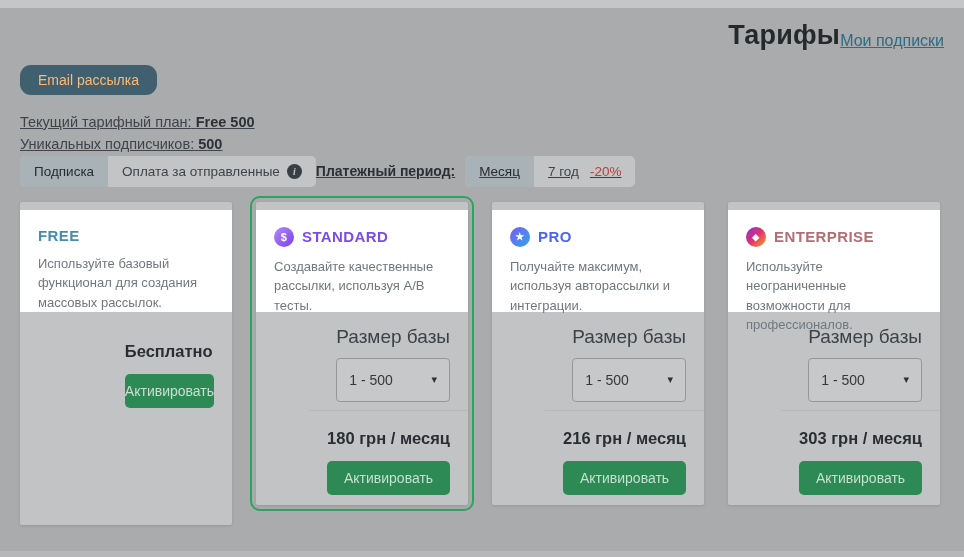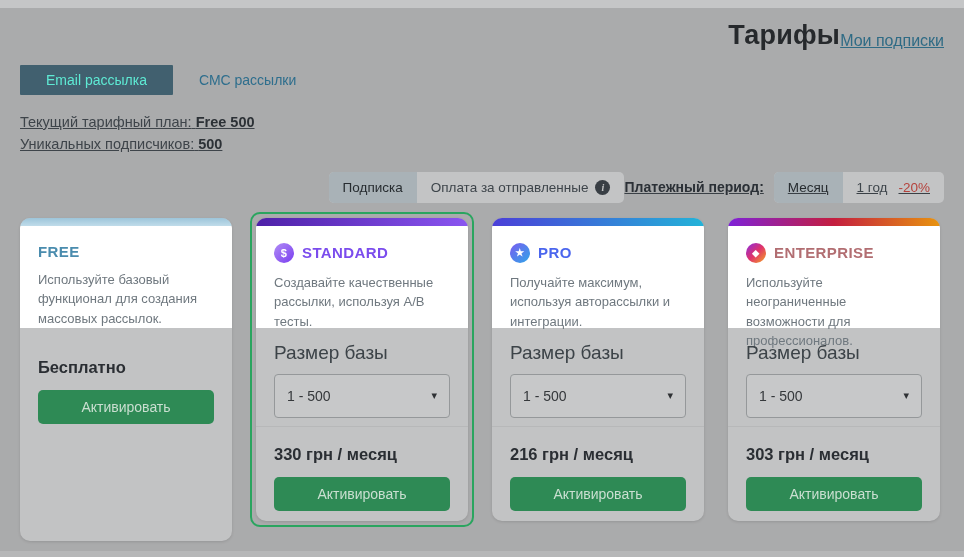--- a/index.html
+++ b/index.html
@@ -17,29 +17,29 @@
 
   
   .header-row { display:flex; justify-content:flex-end; align-items:flex-start; }
   .page-title { font-size:27px; font-weight:bold; color:#26292c; letter-spacing:.2px; }
   .subs-link { font-size:16px; color:#2f6b85; text-decoration:underline; margin-top:12px; cursor:pointer; }
 
   
   .tabs { display:flex; align-items:center; gap:26px; margin-top:14px; }
   .tab { font-size:14px; color:#2e6e8d; padding:6px 0; cursor:pointer; }
   .tab.active {
-    background:#41606f; color:#5eead4; padding:7px 26px; border-radius:1px;
+    background:#41606f; color:#fdba74; padding:7px 18px; border-radius:11px;
   }
 
   
   .plan-info { margin-top:16px; font-size:14.5px; color:#3e444a; line-height:1.55;text-decoration:underline; }
   .plan-info b { color:#2c3136; font-weight:bold; }
 
   
-  .controls-row { margin-top:16px; display:flex; justify-content:flex-end; align-items:center; }
+  .controls-row { display:flex; justify-content:flex-start; align-items:center; }
   .seg-group { display:flex; background:#c3c4c5; border-radius:5px; overflow:hidden; font-size:13.5px; }
   .seg { padding:8px 14px; color:#3e454b; display:flex; align-items:center; gap:7px; cursor:pointer; white-space:nowrap; }
   .seg.active { background:#a9b2b7; color:#272c30; }
   .info-icon {
     width:15px; height:15px; border-radius:50%; background:#383e44; color:#c3c4c5;
     font-size:10px; font-weight:bold; display:inline-flex; align-items:center; justify-content:center;
     font-style:italic; font-family:"Liberation Serif", serif;
   }
   .period-wrap { display:flex; align-items:center; gap:10px;text-decoration:underline; }
   .period-label { font-size:14px; font-weight:bold; color:#2b3036; }
@@ -47,23 +47,23 @@
   .discount:empty { display:none; }
 
   
   .cards { display:flex; gap:24px; margin-top:15px; align-items:flex-start; }
   .card-wrap { position:relative; width:212px; }
   .card-wrap.highlighted::after {
     content:""; position:absolute; inset:-6px; border:2px solid #2aa55f; border-radius:10px;
     pointer-events:none;
   }
   .card {
-    display:flex; flex-direction:column; border-radius:10px; overflow:hidden;
+    display:flex; flex-direction:column; border-radius:2px; overflow:hidden;
     box-shadow:0 1px 3px rgba(0,0,0,.12);
-    height:303px; background:#c2c3c4;
+    height:303px; background:#c2c3c4;align-items:flex-end;
   }
   .card.tall { height:323px; }
   .bar { height:8px; flex:0 0 8px; }
   .bar-free { background:linear-gradient(180deg,#9dc5da,#c0dcea); }
   .bar-standard { background:linear-gradient(90deg,#4e21a8,#8a55f0); }
   .bar-pro { background:linear-gradient(90deg,#4b3fd8,#23b3d8); }
   .bar-enterprise { background:linear-gradient(90deg,#7e22d8,#c41e3f,#e8940f); }
 
   .head { background:#ffffff; padding:17px 18px 12px 18px; height:102px; flex:0 0 102px; }
   .plan-title { display:flex; align-items:center; gap:8px; font-size:15px; font-weight:bold; letter-spacing:.4px; }
@@ -109,21 +109,20 @@
 
 <div class="page">
 
   <div class="header-row">
     <div class="page-title">Тарифы</div>
     <a class="subs-link">Мои подписки</a>
   </div>
 
   <div class="tabs">
     <div class="tab active">Email рассылка</div>
-    <div class="tab">СМС рассылки</div>
   </div>
 
   <div class="plan-info">
     <div>
       <span>Текущий тарифный план:</span>
       <b>Free 500</b>
     </div>
     <div>
       <span>Уникальных подписчиков:</span>
       <b>500</b>
@@ -139,21 +138,21 @@
       </div>
     </div>
 
     <div class="period-wrap">
       <span class="period-label">Платежный период:</span>
       <div class="seg-group">
         <div class="seg active">
           <span>Месяц</span>
         </div>
         <div class="seg">
-          <span>1 год</span>
+          <span>7 год</span>
             <span class="discount">-20%</span>
         </div>
       </div>
     </div>
   </div>
 
   <div class="cards">
 
     <div class="card-wrap">
       <div class="card tall">
@@ -180,21 +179,21 @@
           <div class="desc">Создавайте качественные рассылки, используя A/B тесты.</div>
         </div>
         <div class="body">
           <div class="size-label">Размер базы</div>
           <div class="select">
             <span>1 - 500</span>
             <span class="caret">▾</span>
           </div>
         </div>
         <div class="footer">
-          <div class="price">330 грн / месяц</div>
+          <div class="price">180 грн / месяц</div>
           <button class="activate-btn">Активировать</button>
         </div>
       </div>
     </div>
 
     <div class="card-wrap">
       <div class="card">
         <div class="bar bar-pro"></div>
         <div class="head">
           <div class="plan-title t-pro">

